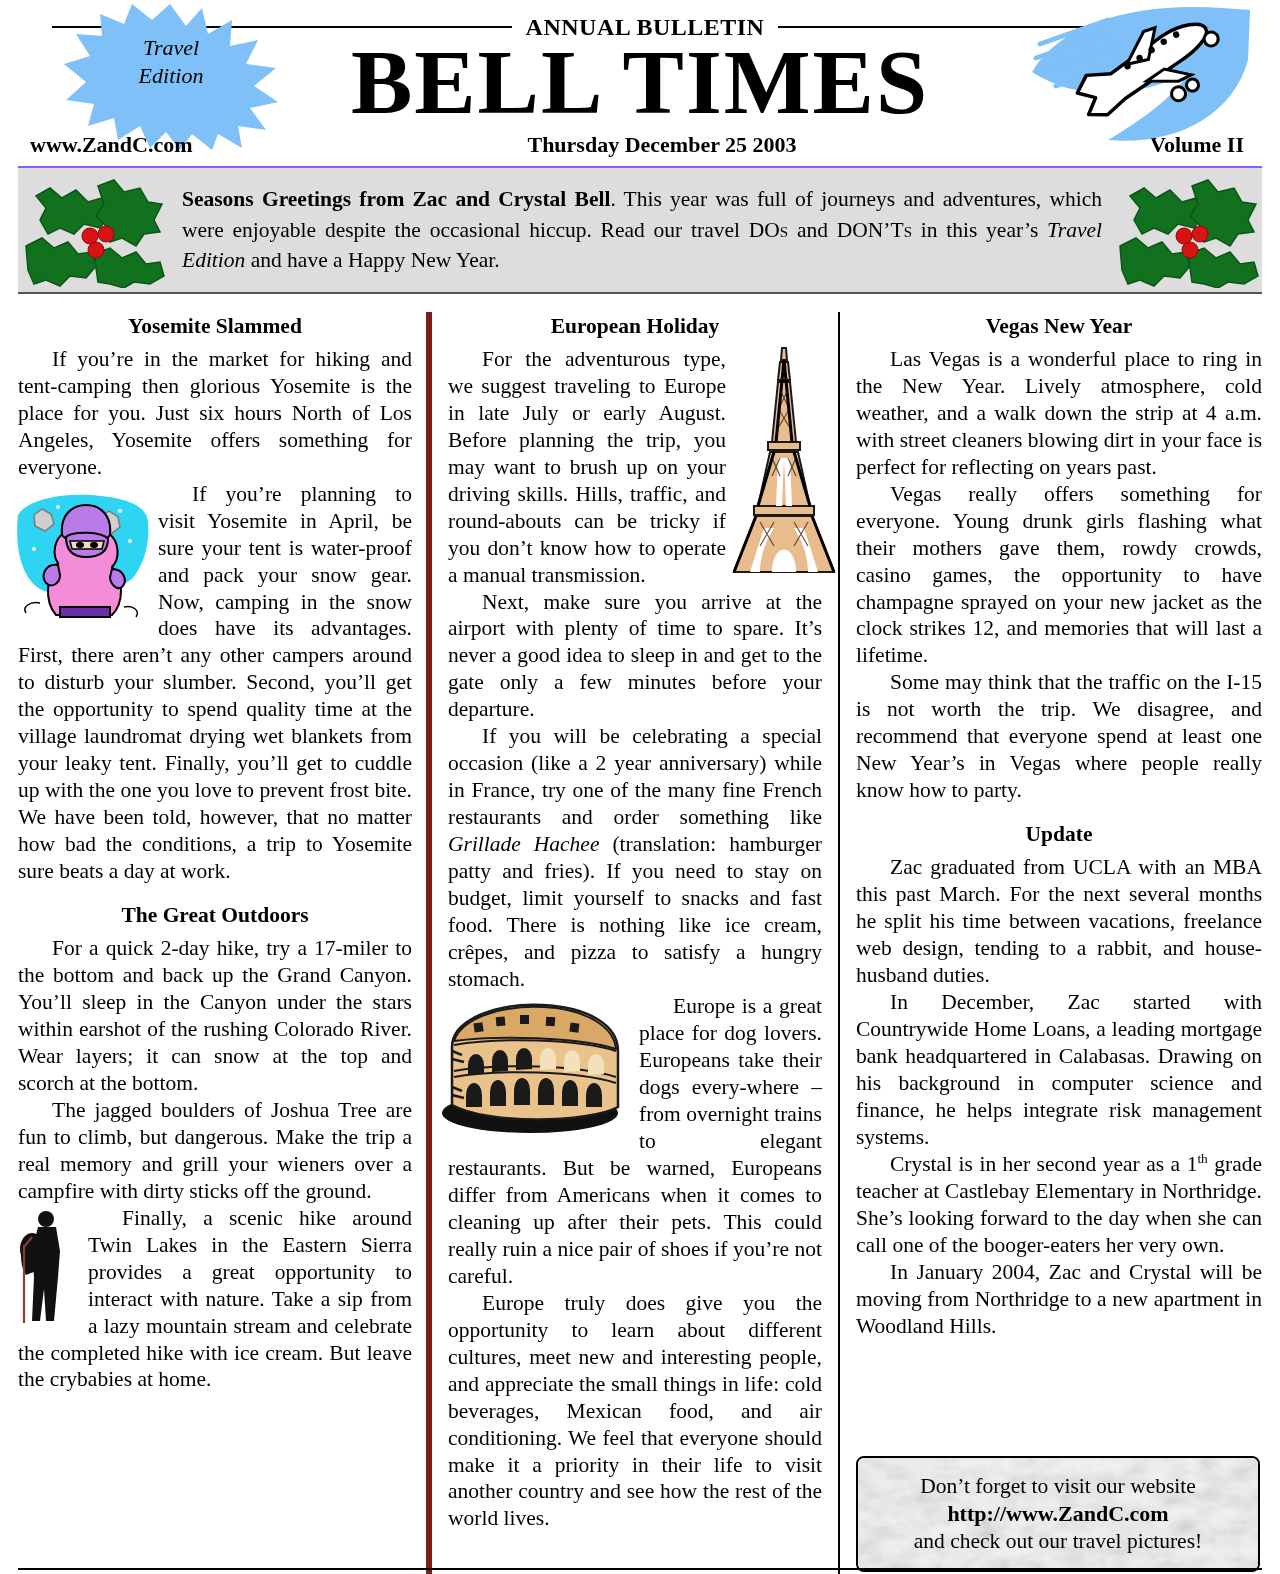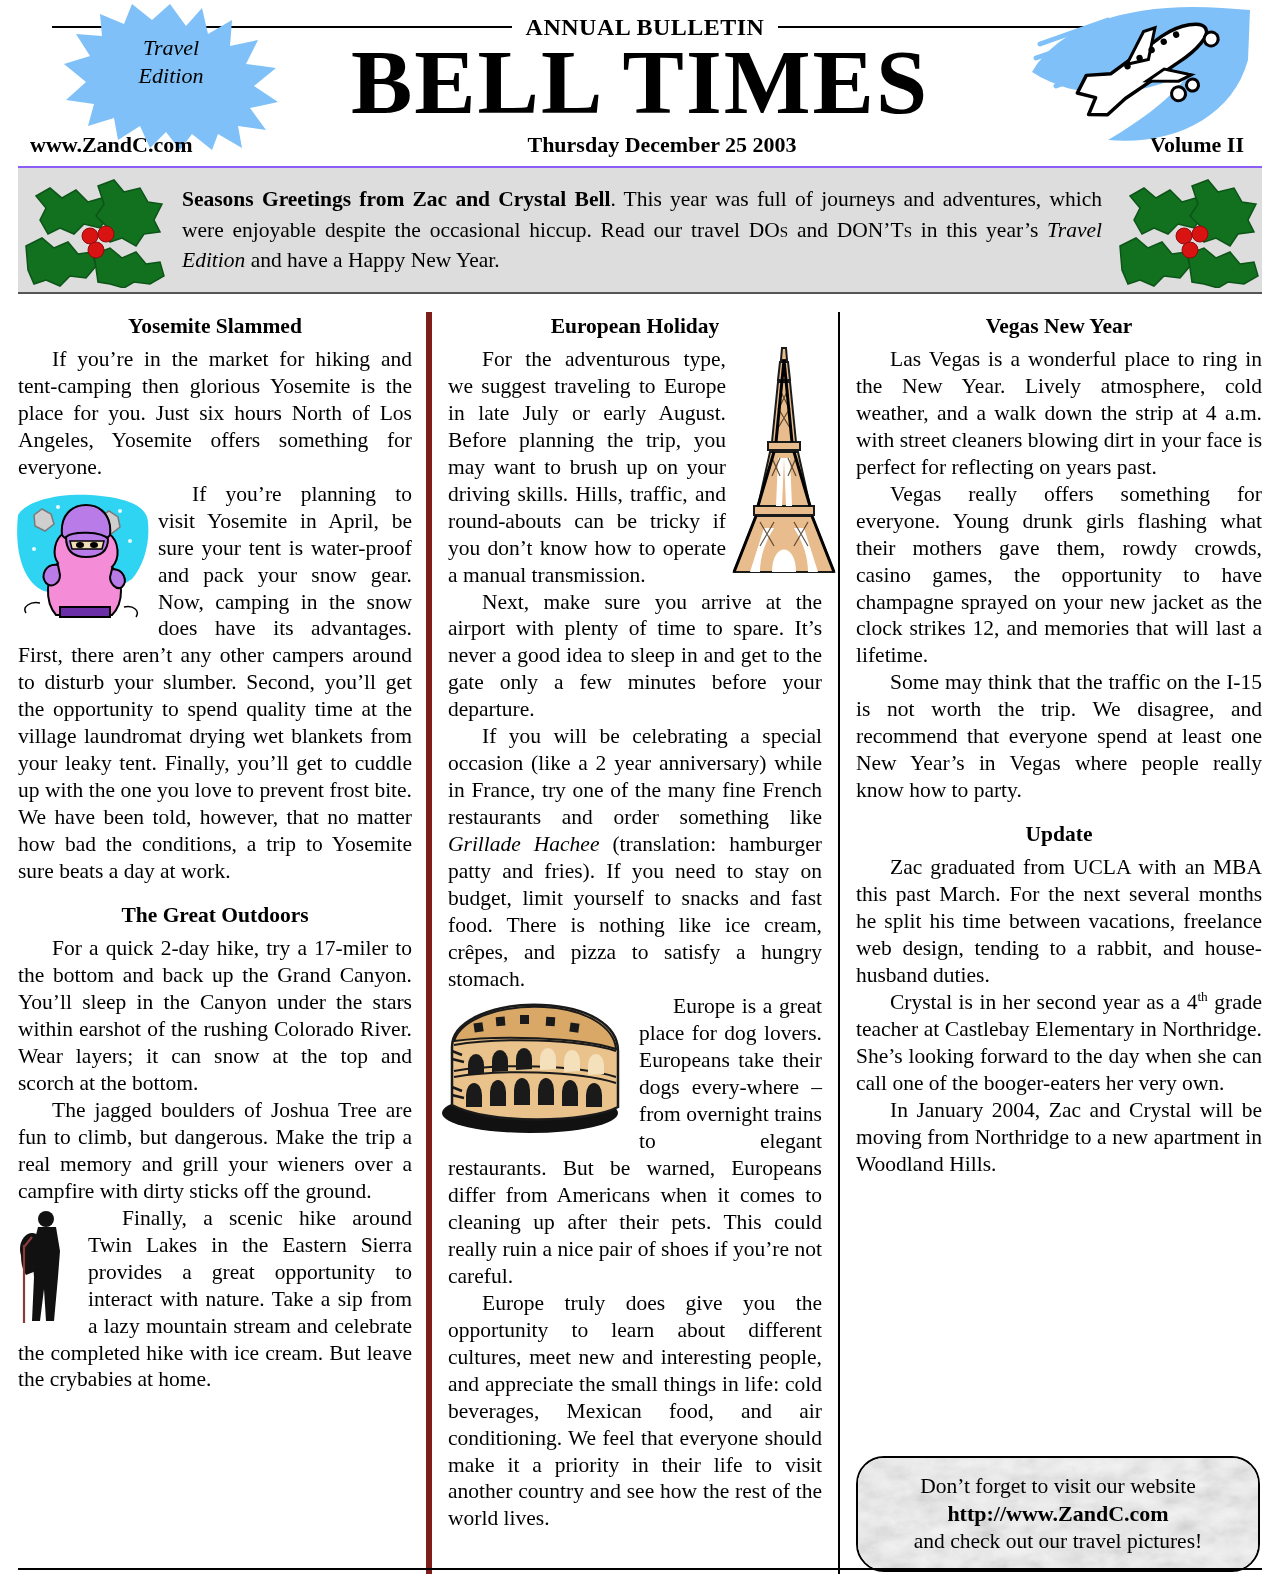--- a/index.html
+++ b/index.html
@@ -229,21 +229,21 @@
   }
 
   
   .web-box {
     position: absolute;
     left: 16px;
     right: 2px;
     bottom: 2px;
     height: 112px;
     border: 2.5px solid #000;
-    border-radius: 28px;
+    border-radius: 8px;
     overflow: hidden;
     display: flex;
     flex-direction: column;
     align-items: center;
     justify-content: center;
     text-align: center;
     background: #f2f2f2;
   }
   .web-box .marble {
     position: absolute;
@@ -552,21 +552,22 @@
       </svg>
     </div>
 
     <h2 class="headline">Vegas New Year</h2>
     <p class="art">Las Vegas is a wonderful place to ring in the New Year.  Lively atmosphere, cold weather, and a walk down the strip at 4 a.m. with street cleaners blowing dirt in your face is perfect for reflecting on years past.</p>
     <p class="art">Vegas really offers something for everyone.  Young drunk girls flashing what their mothers gave them, rowdy crowds, casino games, the opportunity to have champagne sprayed on your new jacket as the clock strikes 12, and memories that will last a lifetime.</p>
     <p class="art">Some may think that the traffic on the I-15 is not worth the trip.   We disagree, and recommend that everyone spend at least one New Year’s in Vegas where people really know how to party.</p>
 
     <h2 class="headline spaced">Update</h2>
     <p class="art">Zac graduated from UCLA  with an MBA this past March. For the next several months he split his time between vacations, freelance web design, tending to a rabbit, and house-husband duties.</p>
-    <p class="art"><span>Crystal is in her second year as a 4</span><sup>th</sup> <span>grade teacher at Castlebay Elementary in Northridge. She’s looking forward to the day when she can call one of the booger-eaters her very own.</span></p>
+    <p class="art">In December, Zac started with Countrywide Home Loans, a leading mortgage bank headquartered in Calabasas.  Drawing on his background in computer science and finance, he helps integrate risk management systems.</p>
+    <p class="art"><span>Crystal is in her second year as a 1</span><sup>th</sup> <span>grade teacher at Castlebay Elementary in Northridge. She’s looking forward to the day when she can call one of the booger-eaters her very own.</span></p>
     <p class="art">In January 2004, Zac and Crystal will be moving from Northridge to a new apartment in Woodland Hills.</p>
 
     <div class="web-box">
       <svg class="marble" width="424" height="112" viewBox="0 0 424 112" preserveAspectRatio="none" aria-hidden="true">
         <defs>
           <filter id="marble">
             <feTurbulence type="fractalNoise" baseFrequency="0.035 0.06" numOctaves="4" seed="7"></feTurbulence>
             <feColorMatrix type="saturate" values="0"></feColorMatrix>
             <feComponentTransfer>
               <feFuncA type="linear" slope="0.55" intercept="0"></feFuncA>

